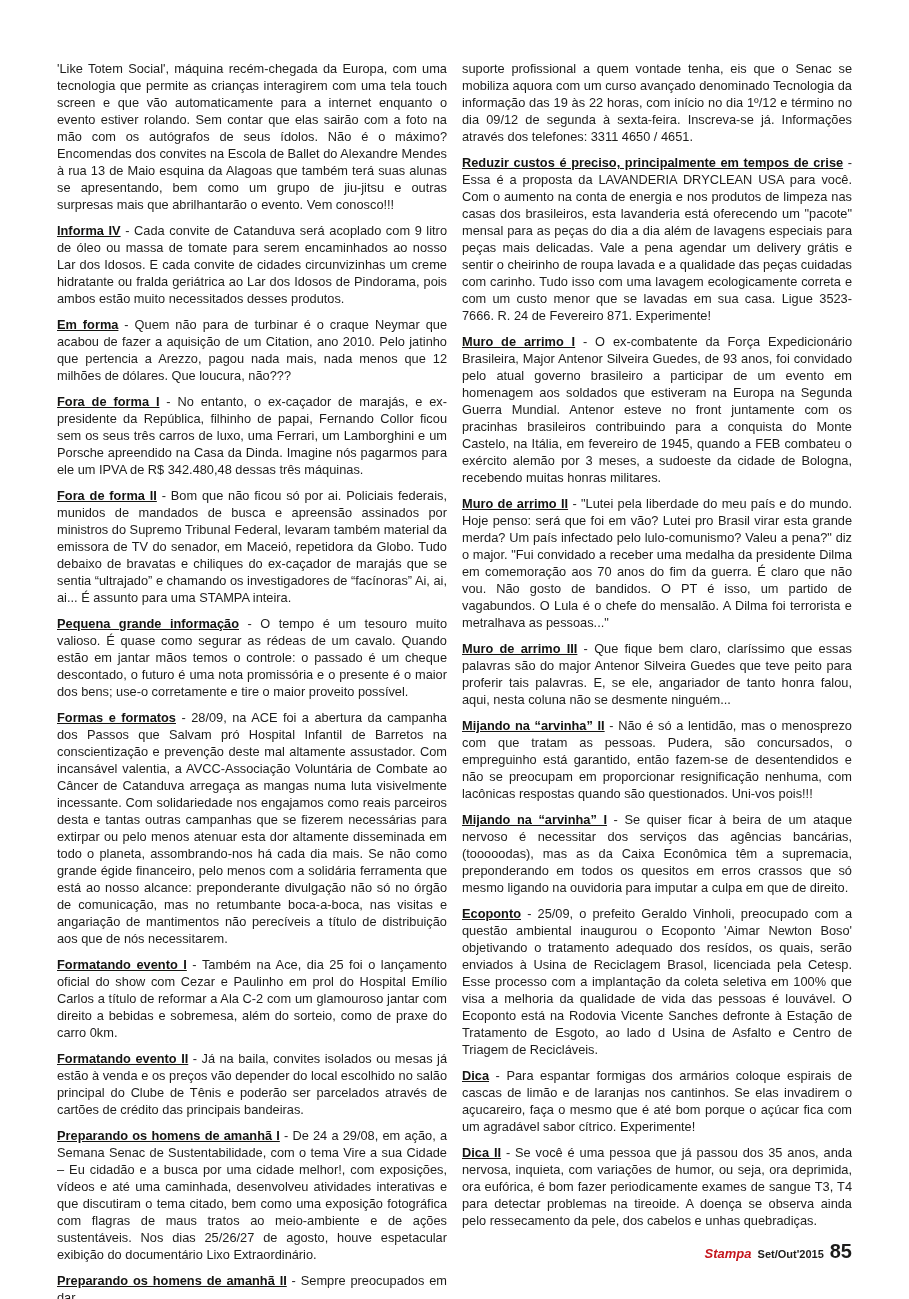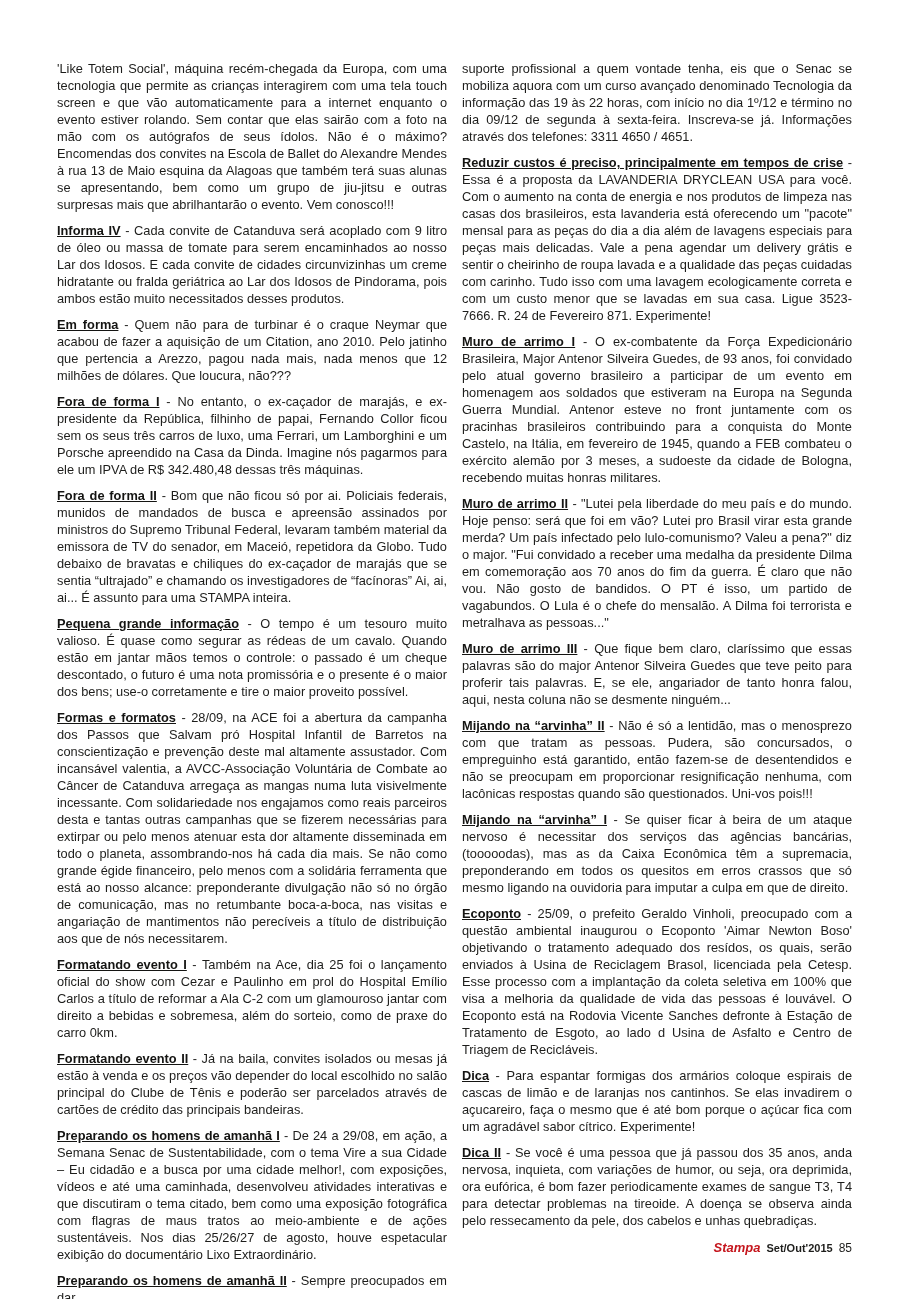--- a/index.html
+++ b/index.html
@@ -49,22 +49,22 @@
     font-style: italic;
     font-size: 13px;
   }
   .footer .issue {
     color: #1d1d1b;
     font-weight: bold;
     font-size: 11px;
   }
   .footer .pagenum {
     color: #1d1d1b;
-    font-size: 12px;
-    font-weight: normal;
+    font-size: 20px;
+    font-weight: bold;
   }
 </style>
 </head>
 <body>
 
 <div class="page">
   <div class="cols">
     <div class="col" id="col-left">
         <p class="section"><span>'Like Totem Social', máquina recém-chegada da Europa, com uma tecnologia que permite as crianças interagirem com uma tela touch screen e que vão automaticamente para a internet enquanto o evento estiver rolando. Sem contar que elas sairão com a foto na mão com os autógrafos de seus ídolos. Não é o máximo? Encomendas dos convites na Escola de Ballet do Alexandre Mendes à rua 13 de Maio esquina da Alagoas que também terá suas alunas se apresentando, bem como um grupo de jiu-jitsu e outras surpresas mais que abrilhantarão o evento. Vem conosco!!!</span></p>
         <p class="section"><strong>Informa IV</strong><span> - </span><span>Cada convite de Catanduva será acoplado com 9 litro de óleo ou massa de tomate para serem encaminhados ao nosso Lar dos Idosos. E cada convite de cidades circunvizinhas um creme hidratante ou fralda geriátrica ao Lar dos Idosos de Pindorama, pois ambos estão muito necessitados desses produtos.</span></p>

